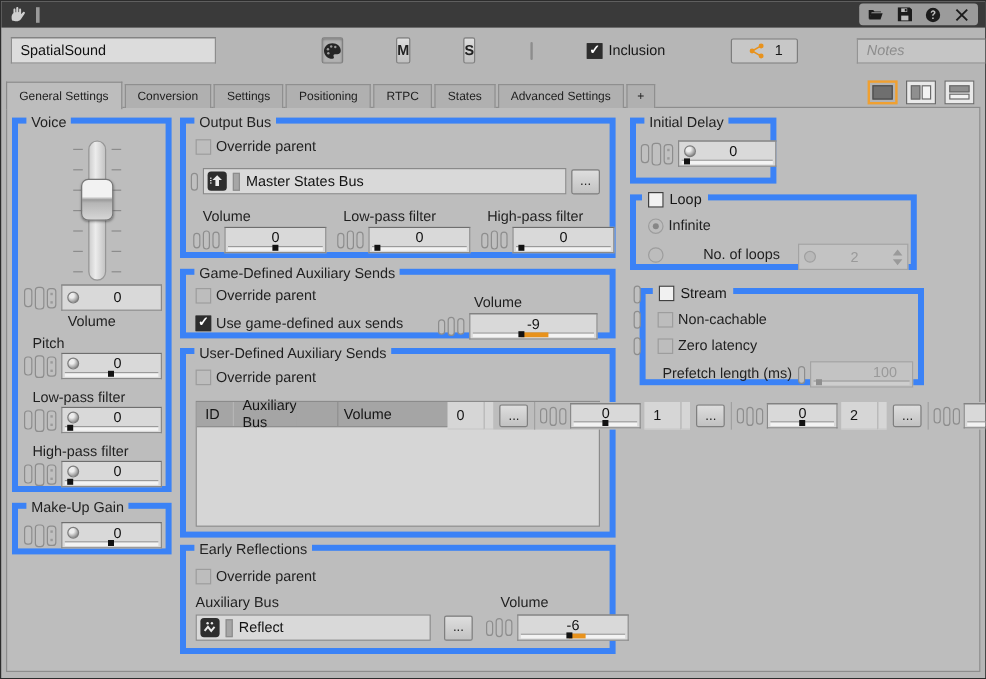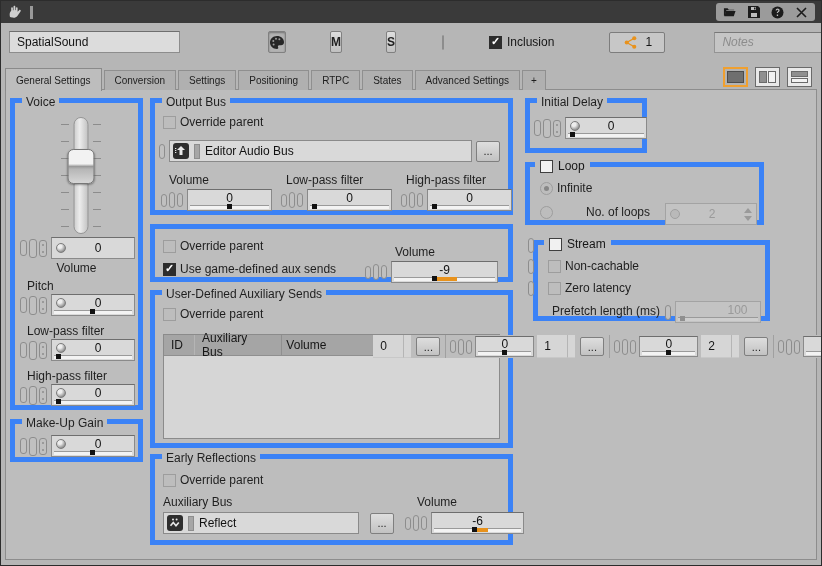--- a/index.html
+++ b/index.html
@@ -338,21 +338,21 @@
         <div class="busfield" style="flex:1;">
           <span class="objicon">
             <svg width="12" height="12" viewBox="0 0 12 12">
                 <path fill="#e9e9e9" d="M6 1l4 4H7.5v5h-3V5H2z"></path>
                 <rect x="0" y="3" width="1.3" height="1" fill="#e9e9e9"></rect>
                 <rect x="0" y="5" width="1.3" height="1" fill="#e9e9e9"></rect>
                 <rect x="0" y="7" width="1.3" height="1" fill="#e9e9e9"></rect>
               </svg>
           </span>
           <span class="busbar"></span>
-          <span class="bustext">Editor Audio Bus</span>
+          <span class="bustext">Master States Bus</span>
         </div>
         <span class="browse">...</span>
       </div>
       <span class="lbl" style="left:14px; top:70px;">Volume</span>
       <span class="lbl" style="left:131px; top:70px;">Low-pass filter</span>
       <span class="lbl" style="left:251px; top:70px;">High-pass filter</span>
       <div class="row" style="left:6px; top:86px;">
         <span class="chips small">
             <i></i>
             <i></i>
@@ -387,20 +387,21 @@
         <div class="pfield" style="width:85px;">
           <span class="pval">0</span>
           <span class="pslider">
               <span class="pmark m-left"></span>
             </span>
         </div>
       </div>
     </div>
 
     <div class="group" style="left:144px; top:134px; width:363px; height:58px;">
+      <span class="gtitle">Game-Defined Auxiliary Sends</span>
       <div class="row" style="left:8px; top:10px;">
         <span class="cb off-dis"></span>
         <span class="lbl dis" style="position:static;">Override parent</span>
       </div>
       <div class="row" style="left:8px; top:33px;">
         <span class="cb on"></span>
         <span class="lbl" style="position:static;">Use game-defined aux sends</span>
       </div>
       <span class="lbl" style="left:240px; top:16px;">Volume</span>
       <div class="row" style="left:210px; top:32px; right:10px;">

